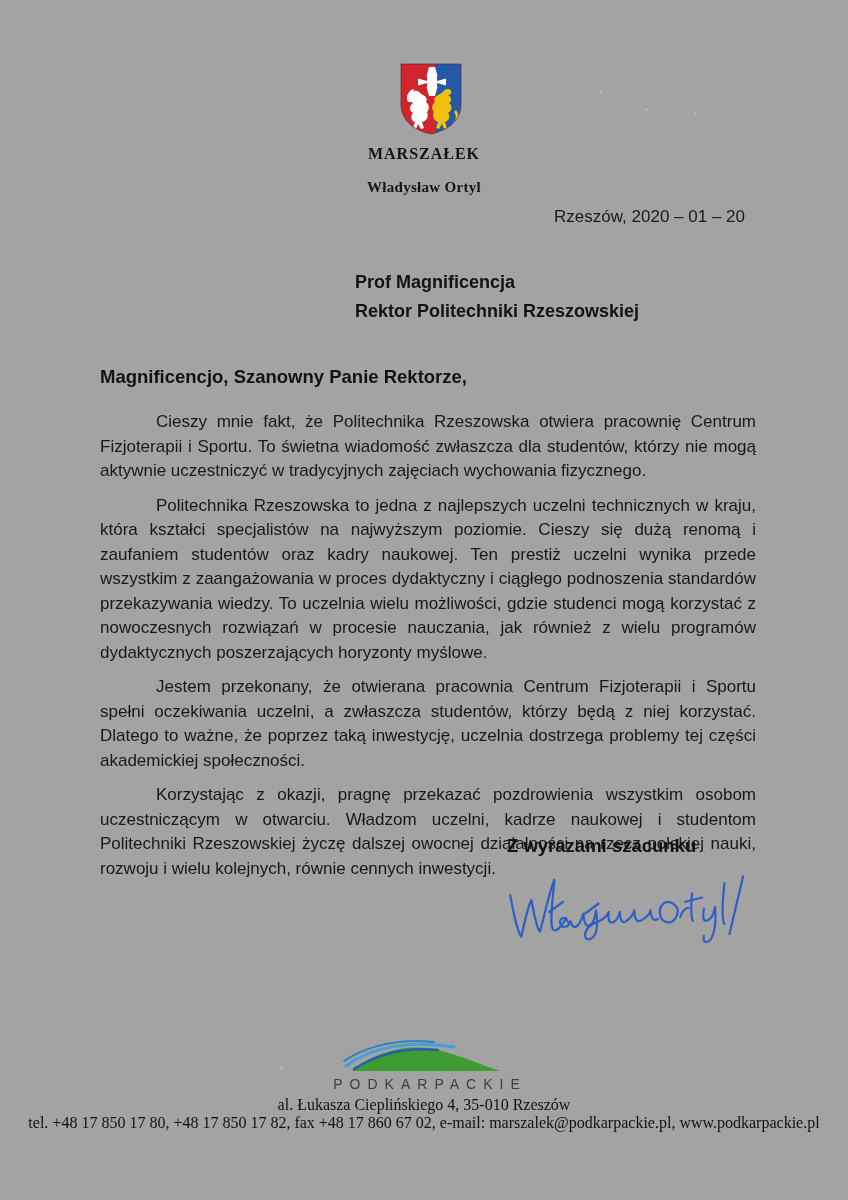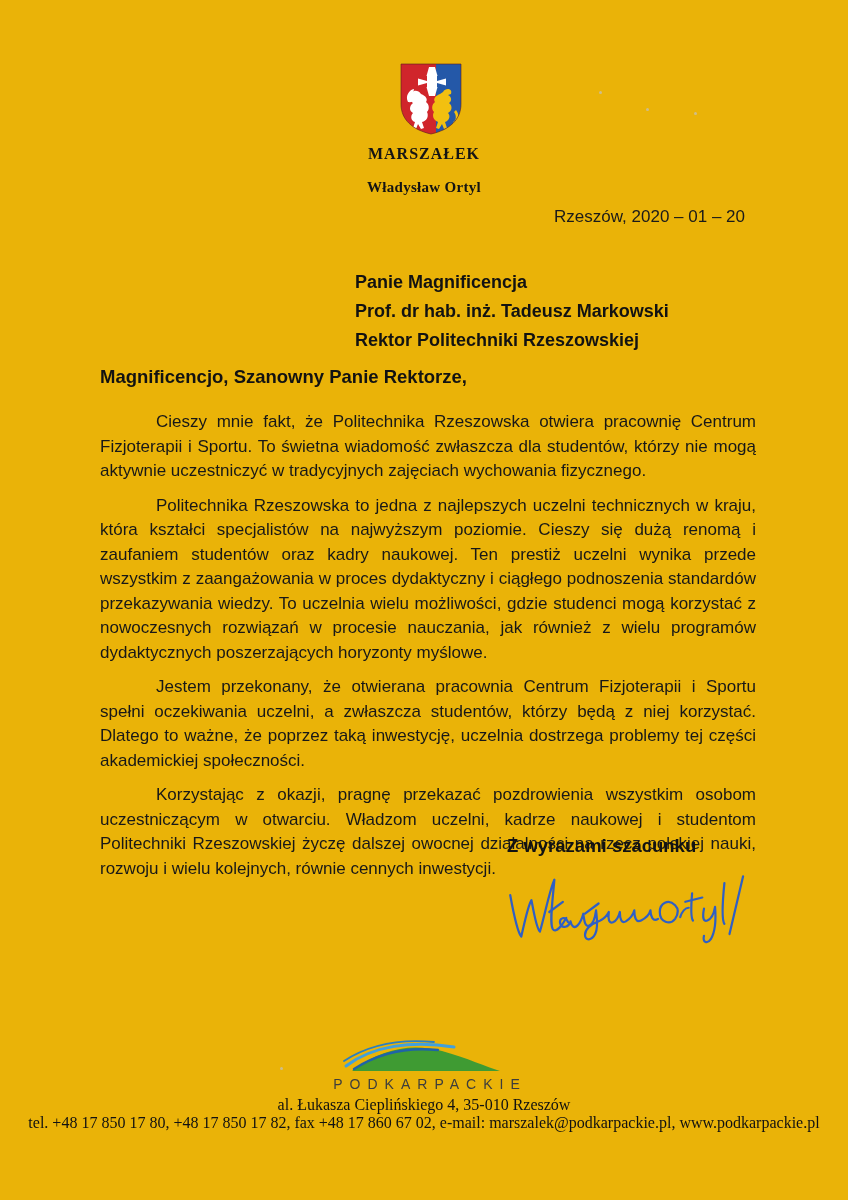--- a/index.html
+++ b/index.html
@@ -1,18 +1,18 @@
 <!DOCTYPE html>
 <html lang="pl"><head>
 <meta charset="utf-8">
 <style>
   html,body { margin:0; padding:0; background:#e8e8e8; }
   .page {
     position:relative; width:848px; height:1200px; margin:0 auto;
-    background:#eab308; overflow:hidden;
+    background:#a3a3a3; overflow:hidden;
     font-family:"Liberation Sans", sans-serif; color:#161616;
   }
 
   
   .crest { position:absolute; left:399px; top:62px; }
   .office-block {
     position:absolute; left:0; right:0; top:144px; text-align:center;
     font-family:"Liberation Serif", serif; font-weight:bold; color:#141414;
   }
   .office-line1 { font-size:16px; line-height:19px; letter-spacing:1px; }
@@ -103,22 +103,21 @@
   </div>
 
   <div class="office-block">
     <div class="office-line1">MARSZAŁEK</div>
     <div class="sender-name">Władysław Ortyl</div>
   </div>
 
   <div class="dateline">Rzeszów, 2020 – 01 – 20</div>
 
   <div class="recipient">
-    <div>Panie Magnificencja</div>
-    <div>Prof. dr hab. inż. Tadeusz Markowski</div>
+    <div>Prof Magnificencja</div>
     <div>Rektor Politechniki Rzeszowskiej</div>
   </div>
 
   <div class="salutation">Magnificencjo, Szanowny Panie Rektorze,</div>
 
   <div class="body-text">
     <p>Cieszy mnie fakt, że Politechnika Rzeszowska otwiera pracownię Centrum Fizjoterapii i Sportu. To świetna wiadomość zwłaszcza dla studentów, którzy nie mogą aktywnie uczestniczyć w tradycyjnych zajęciach wychowania fizycznego.</p>
     <p>Politechnika Rzeszowska to jedna z najlepszych uczelni technicznych w kraju, która kształci specjalistów na najwyższym poziomie. Cieszy się dużą renomą i zaufaniem studentów oraz kadry naukowej. Ten prestiż uczelni wynika przede wszystkim z zaangażowania w proces dydaktyczny i ciągłego podnoszenia standardów przekazywania wiedzy. To uczelnia wielu możliwości, gdzie studenci mogą korzystać z nowoczesnych rozwiązań w procesie nauczania, jak również z wielu programów dydaktycznych poszerzających horyzonty myślowe.</p>
     <p>Jestem przekonany, że otwierana pracownia Centrum Fizjoterapii i Sportu spełni oczekiwania uczelni, a zwłaszcza studentów, którzy będą z niej korzystać. Dlatego to ważne, że poprzez taką inwestycję, uczelnia dostrzega problemy tej części akademickiej społeczności.</p>
     <p>Korzystając z okazji, pragnę przekazać pozdrowienia wszystkim osobom uczestniczącym w otwarciu. Władzom uczelni, kadrze naukowej i studentom Politechniki Rzeszowskiej życzę dalszej owocnej działalności na rzecz polskiej nauki, rozwoju i wielu kolejnych, równie cennych inwestycji.</p>

